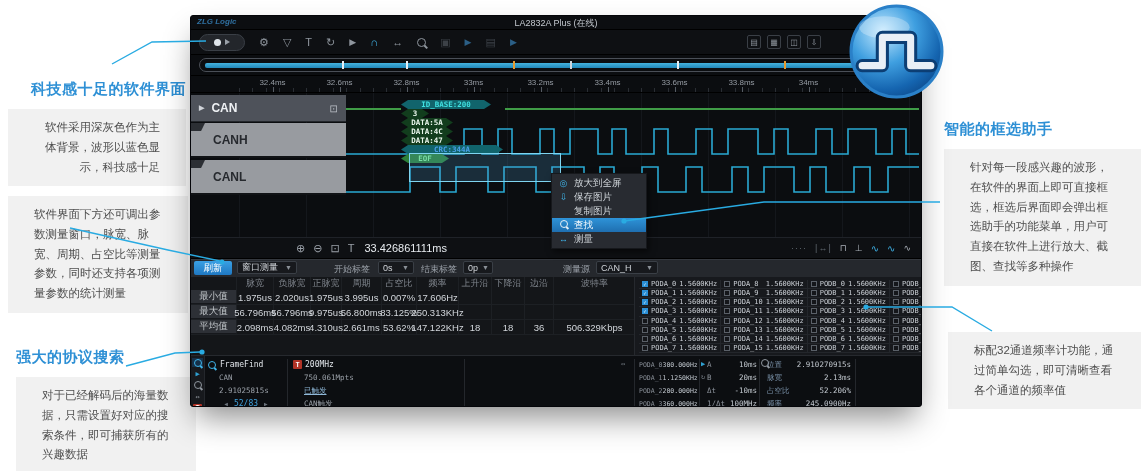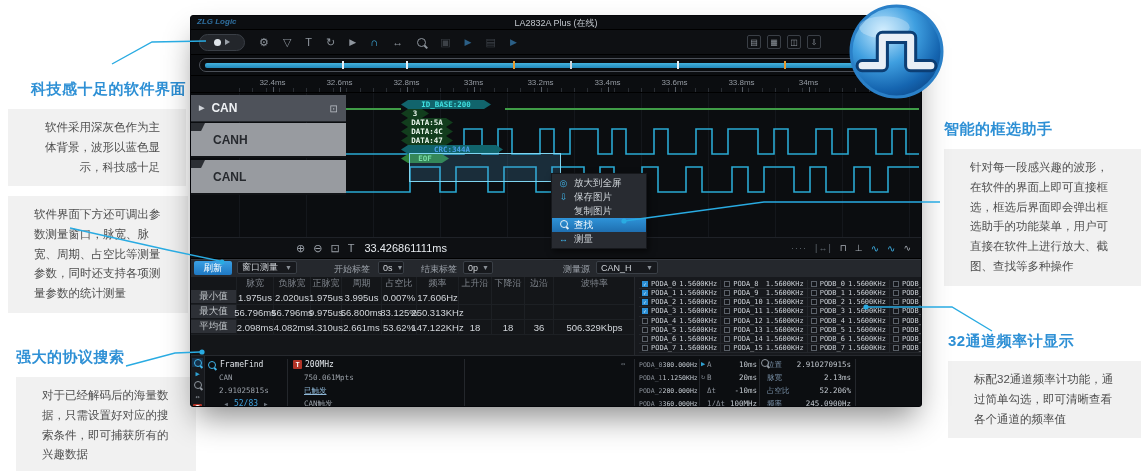--- a/index.html
+++ b/index.html
@@ -209,21 +209,20 @@
   </div>
   <div class="ann" id="b1">
     <h3>智能的框选助手</h3>
     <p>针对每一段感兴趣的波形，在软件的界面上即可直接框选，框选后界面即会弹出框选助手的功能菜单，用户可直接在软件上进行放大、截图、查找等多种操作</p>
   </div>
   <div class="ann" id="a3">
     <h3>强大的协议搜索</h3>
     <p>对于已经解码后的海量数据，只需设置好对应的搜索条件，即可捕获所有的兴趣数据</p>
   </div>
   <div class="ann" id="b2">
-    <h3>32通道频率计显示</h3>
     <p>标配32通道频率计功能，通过简单勾选，即可清晰查看各个通道的频率值</p>
   </div>
 
   <div class="logo">
     <svg width="97" height="97" viewBox="0 0 96 96">
       <defs>
         <radialGradient id="lg" cx="35%" cy="28%" r="80%">
           <stop offset="0" stop-color="#c4e9ff"></stop>
             <stop offset="0.45" stop-color="#3f9fe0"></stop>
           <stop offset="0.8" stop-color="#1565b0"></stop>
@@ -397,21 +396,21 @@
       </div>
     </div>
 
     <div class="mtoolbar">
       <div class="btn-refresh">刷新</div>
       <div class="mdd" style="left:46px;width:60px">
         <span>窗口测量</span>
           <span class="car">▼</span>
       </div>
       <span class="mlbl" style="left:143px">开始标签</span>
-      <div class="mdd" style="left:187px;width:26px">
+      <div class="mdd" style="left:187px;width:36px">
         <span>0s</span>
           <span class="car">▼</span>
       </div>
       <span class="mlbl" style="left:230px">结束标签</span>
       <div class="mdd" style="left:272px;width:30px">
         <span>0p</span>
           <span class="car">▼</span>
       </div>
       <span class="mlbl" style="left:372px">测量源</span>
       <div class="mdd" style="left:405px;width:62px">

